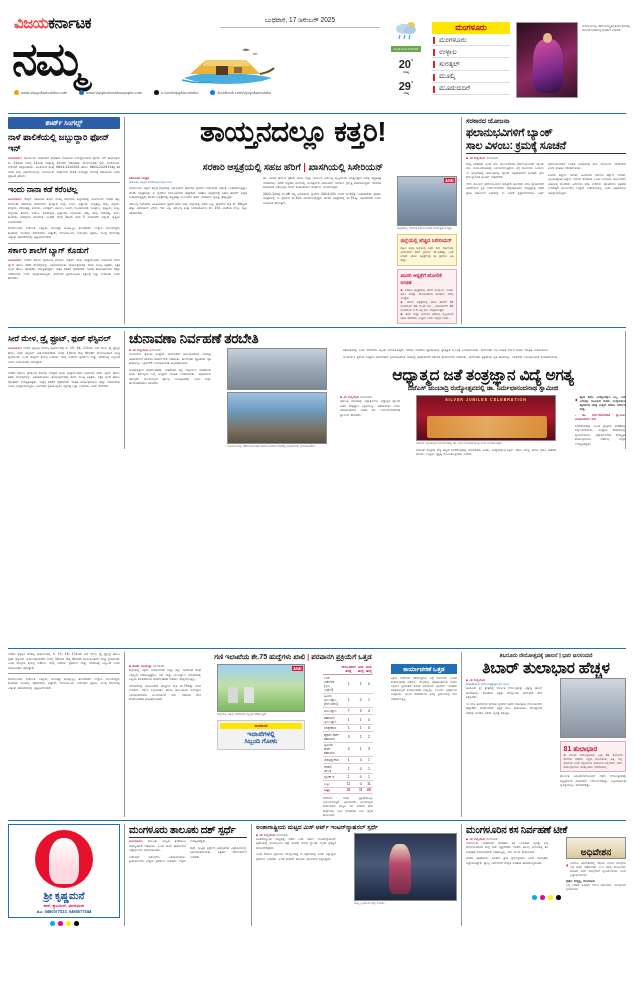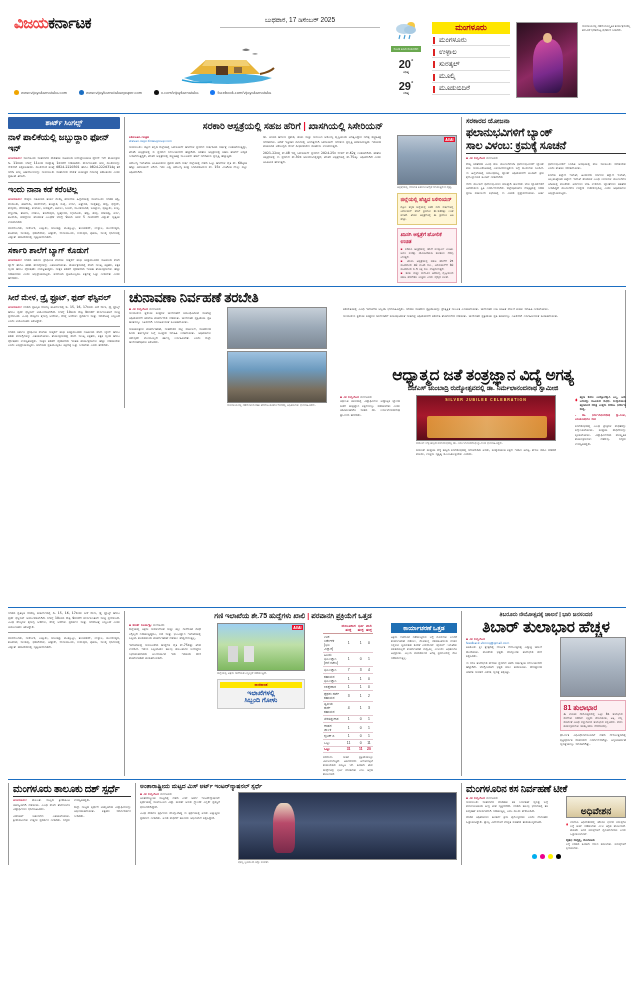--- a/index.html
+++ b/index.html
@@ -78,21 +78,21 @@
   }
   .lead-head { font-size: 8.5px; font-weight: bold; color: #111; line-height: 11px; margin: 3px 0 2px; }
   .lead-head.s2 { font-size: 8px; line-height: 10px; }
   .sub-rule { height: 0.6px; background: #999; margin: 3px 0; }
 
   
   .main-head {
     text-align: center; font-size: 28px; font-weight: bold; color: #111;
     line-height: 30px; letter-spacing: -0.6px;
   }
-  .main-sub { text-align: center; font-size: 9.2px; font-weight: bold; color: #1a1a1a; margin-top: 4px; }
+  .main-sub { text-align: center; font-size: 9.2px; font-weight: bold; color: #1a1a1a; margin-top: 15px; }
   .main-sub .sep { color: #e8112d; }
 
   .photo {
     background: #c9ccd1; border: 0.5px solid #8a8a8a; position: relative; overflow: hidden;
   }
   .photo .ai { position: absolute; right: 1px; top: 1px; background: #e8112d; color: #fff;
     font-size: 3.6px; font-weight: bold; padding: 0.5px 1.5px; }
   .ph-hospital { background: linear-gradient(180deg,#b9c6d4 0%,#8fa3b8 40%,#6d7f93 100%); }
   .ph-rally  { background: linear-gradient(180deg,#9fc2e0 0%,#6d9bbf 35%,#7a6f5e 75%,#5a5246 100%); }
   .ph-stage  { background: linear-gradient(180deg,#7a1020 0%,#a8182c 45%,#5c0c18 100%); }
@@ -149,20 +149,21 @@
 
   <div class="masthead">
 
     <div class="vk-logo">
       <span class="vj">ವಿಜಯ</span><span class="kn">ಕರ್ನಾಟಕ</span>
     </div>
 
     <div class="date-box">ಬುಧವಾರ, 17 ಡಿಸೆಂಬರ್ 2025</div>
 
     <div class="nammakudla">
+      <div class="nk-left">ನಮ್ಮ</div>
       <svg class="boat" viewBox="0 0 96 44">
         <path d="M4 34 Q20 28 48 29 Q76 30 92 34 Q76 40 48 40 Q20 40 4 34Z" fill="#2aa0d8" opacity="0.85"></path>
         <path d="M10 30 L26 16 L66 16 L80 30 Z" fill="#e8b53a"></path>
         <path d="M26 16 L66 16 L70 22 L22 22 Z" fill="#f2cf72"></path>
         <rect x="36" y="22" width="12" height="9" fill="#5a3a1e"></rect>
         <rect x="54" y="23" width="8" height="6" fill="#8a6a3e"></rect>
         <path d="M80 30 Q90 28 94 24" stroke="#7a4a18" stroke-width="2" fill="none"></path>
         <path d="M62 6 q4-3 8 0 q-4 2-8 0Z" fill="#777"></path>
         <path d="M72 10 q3-2 6 0 q-3 1.5-6 0Z" fill="#999"></path>
         <path d="M2 36 q14 4 30 2" stroke="#2aa0d8" stroke-width="1.4" fill="none"></path>
@@ -236,20 +237,21 @@
 
       <div class="sub-rule"></div>
 
       <div class="lead-head s2">ಸರ್ಕಾರಿ ಶಾಲೆಗೆ ಬ್ಯಾಗ್ ಕೊಡುಗೆ</div>
       <div class="body-text"><span class="dateline">ಮಂಗಳೂರು:</span> <span>ನಗರದ ಸರ್ಕಾರಿ ಪ್ರಾಥಮಿಕ ಶಾಲೆಯ ಮಕ್ಕಳಿಗೆ ಸಂಘ ಸಂಸ್ಥೆಯೊಂದರ ವತಿಯಿಂದ ಶಾಲಾ ಬ್ಯಾಗ್ ಹಾಗೂ ಕಲಿಕಾ ಸಾಮಗ್ರಿಗಳನ್ನು ವಿತರಿಸಲಾಯಿತು. ಕಾರ್ಯಕ್ರಮದಲ್ಲಿ ಶಾಲಾ ಮುಖ್ಯ ಶಿಕ್ಷಕರು, ಶಿಕ್ಷಕ ವೃಂದ ಹಾಗೂ ಪೋಷಕರು ಉಪಸ್ಥಿತರಿದ್ದರು. ಮಕ್ಕಳ ಕಲಿಕೆಗೆ ಪೂರಕವಾದ ಇಂತಹ ಕಾರ್ಯಕ್ರಮಗಳು ಹೆಚ್ಚು ನಡೆಯಬೇಕು ಎಂದು ಅಭಿಪ್ರಾಯಪಟ್ಟರು. ಸಮಾಜದ ಪ್ರತಿಯೊಬ್ಬರೂ ಶಿಕ್ಷಣಕ್ಕೆ ಒತ್ತು ನೀಡಬೇಕು ಎಂದು ಹೇಳಿದರು.</span></div>
     </div>
 
     <div class="vdiv"></div>
 
     <div class="col-mid">
+      <div class="main-head">ತಾಯ್ತನದಲ್ಲೂ ಕತ್ತರಿ!</div>
       <div class="main-sub">
         <span>ಸರಕಾರಿ ಆಸ್ಪತ್ರೆಯಲ್ಲಿ ಸಹಜ ಹೆರಿಗೆ</span>
         <span class="sep">|</span>
         <span>ಖಾಸಗಿಯಲ್ಲಿ ಸಿಸೇರಿಯನ್</span>
       </div>
 
       <div class="flexrow" style="margin-top:3px;">
         <div style="width:118px;">
           <div class="body-text sm" style="color:#c0143c;font-weight:bold;">stevan.rego</div>
           <div class="body-text sm" style="color:#1b6ec2;">stevan.rego.timesgroup.com</div>
@@ -545,20 +547,36 @@
           <div class="body-text" style="margin-top:2px;">ಧಾರ್ಮಿಕ ವಿಧಿವಿಧಾನಗಳೊಂದಿಗೆ ನಡೆದ ನೇಮೋತ್ಸವದಲ್ಲಿ ಭಕ್ತಿಪೂರ್ವಕ ವಾತಾವರಣ ನಿರ್ಮಾಣವಾಗಿತ್ತು. ಅನ್ನಸಂತರ್ಪಣೆ ವ್ಯವಸ್ಥೆಯನ್ನೂ ಮಾಡಲಾಗಿತ್ತು.</div>
         </div>
       </div>
     </div>
   </div>
 
   <div class="rule-h"></div>
 
   <div class="main-grid">
 
+    <div class="col-left">
+      <div class="ad-box">
+        <div class="ad-circle">
+          <div class="lady"></div>
+        </div>
+        <div class="ad-title">ಶ್ರೀ ಕೃಷ್ಣಮನೆ</div>
+        <div class="ad-sub">ಕಾರ್, ಕ್ಯಾಟರಿಂಗ್, ಮಂಗಳೂರು</div>
+        <div class="ad-phone">ಮೊ: 9480077523, 9480077544</div>
+      </div>
+      <div class="cmyk">
+        <i style="background:#00aeef"></i>
+        <i style="background:#ec008c"></i>
+        <i style="background:#fff200"></i>
+        <i style="background:#000"></i>
+      </div>
+    </div>
 
     <div class="vdiv"></div>
 
     <div style="width:118px;">
       <div class="sec-head" style="font-size:10px;line-height:11px;">ಮಂಗಳೂರು ತಾಲೂಕು ದಶ್ ಸ್ಪರ್ಧೆ</div>
       <div class="rule-thin"></div>
       <div class="twocol">
         <div class="body-text"><span class="dateline">ಮಂಗಳೂರು:</span> <span>ತಾಲೂಕು ಮಟ್ಟದ ಕ್ರೀಡಾಕೂಟ ಯಶಸ್ವಿಯಾಗಿ ನಡೆಯಿತು. ವಿವಿಧ ಶಾಲಾ ಕಾಲೇಜುಗಳ ವಿದ್ಯಾರ್ಥಿಗಳು ಭಾಗವಹಿಸಿದರು.</span></div>
         <div class="body-text" style="margin-top:2px">ವಿಜೇತರಿಗೆ ಬಹುಮಾನ ವಿತರಿಸಲಾಯಿತು. ಕ್ರೀಡಾಪಟುಗಳು ಉತ್ತಮ ಪ್ರದರ್ಶನ ನೀಡಿದರು. ಗಣ್ಯರು ಉಪಸ್ಥಿತರಿದ್ದರು.</div>
         <div class="body-text" style="margin-top:2px">ಜಿಲ್ಲಾ ಮಟ್ಟದ ಸ್ಪರ್ಧೆಗೆ ಆಯ್ಕೆಯಾದ ವಿದ್ಯಾರ್ಥಿಗಳನ್ನು ಅಭಿನಂದಿಸಲಾಯಿತು. ಶಿಕ್ಷಕರು ಮಾರ್ಗದರ್ಶನ ನೀಡಿದರು.</div>

